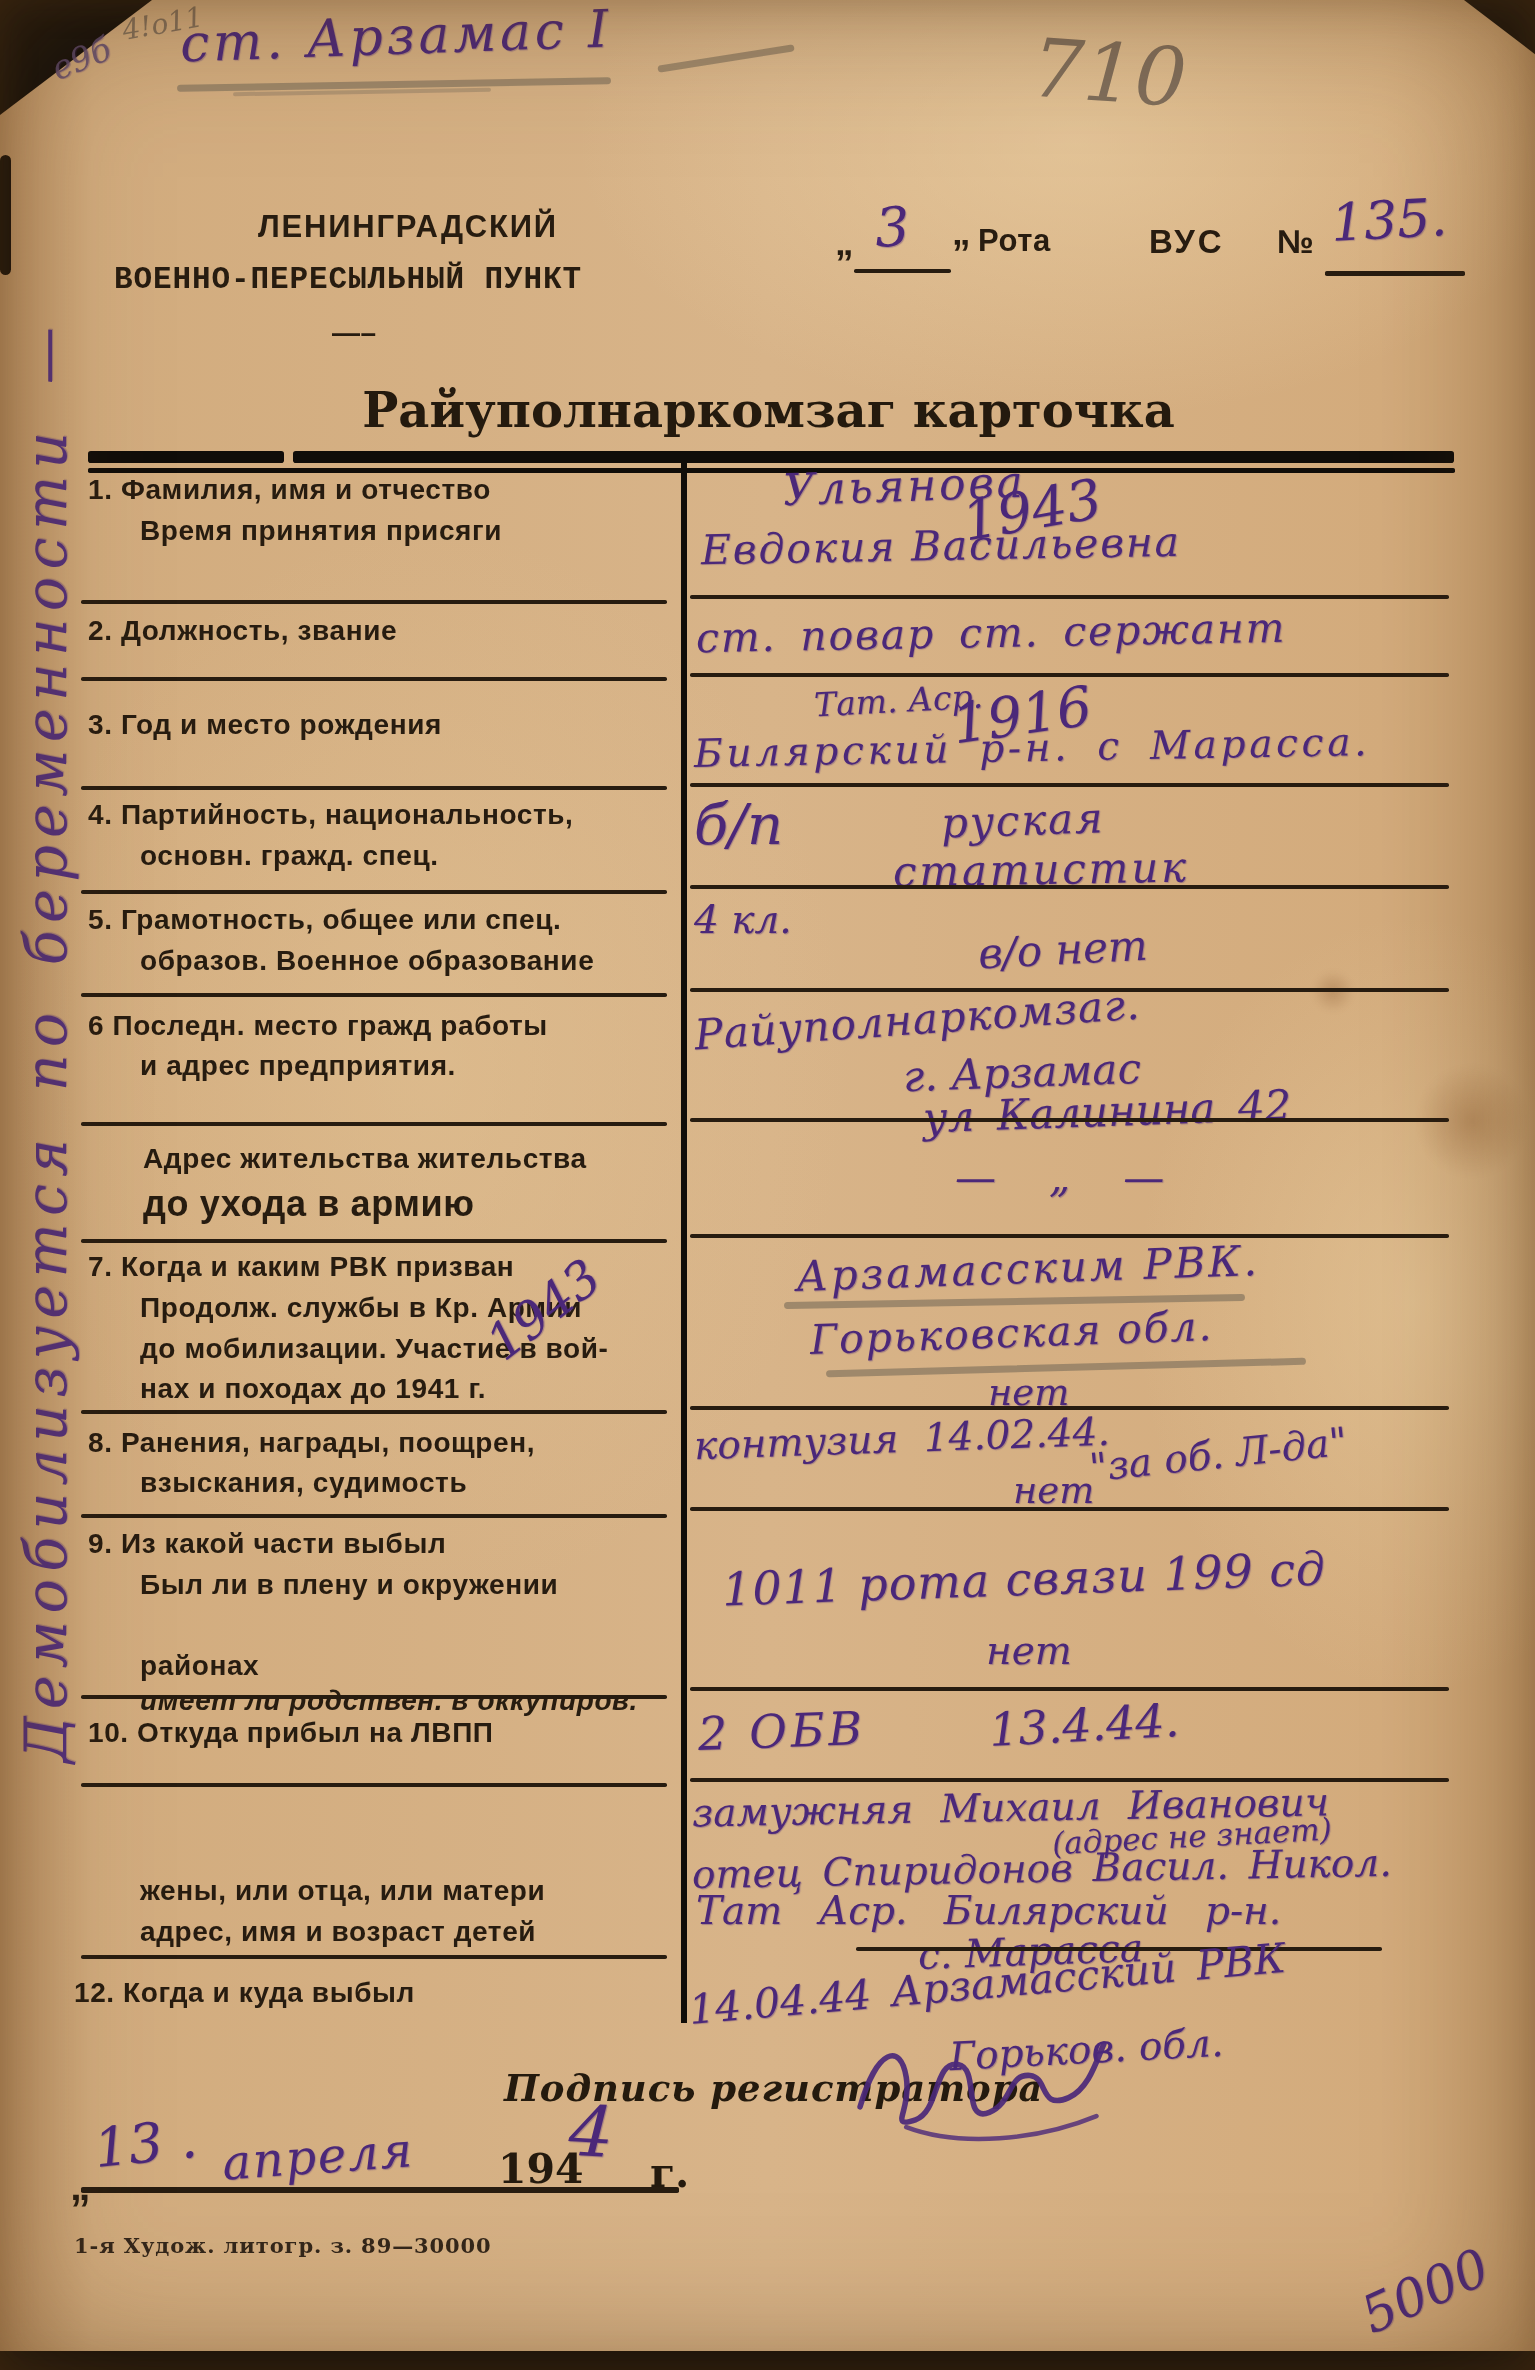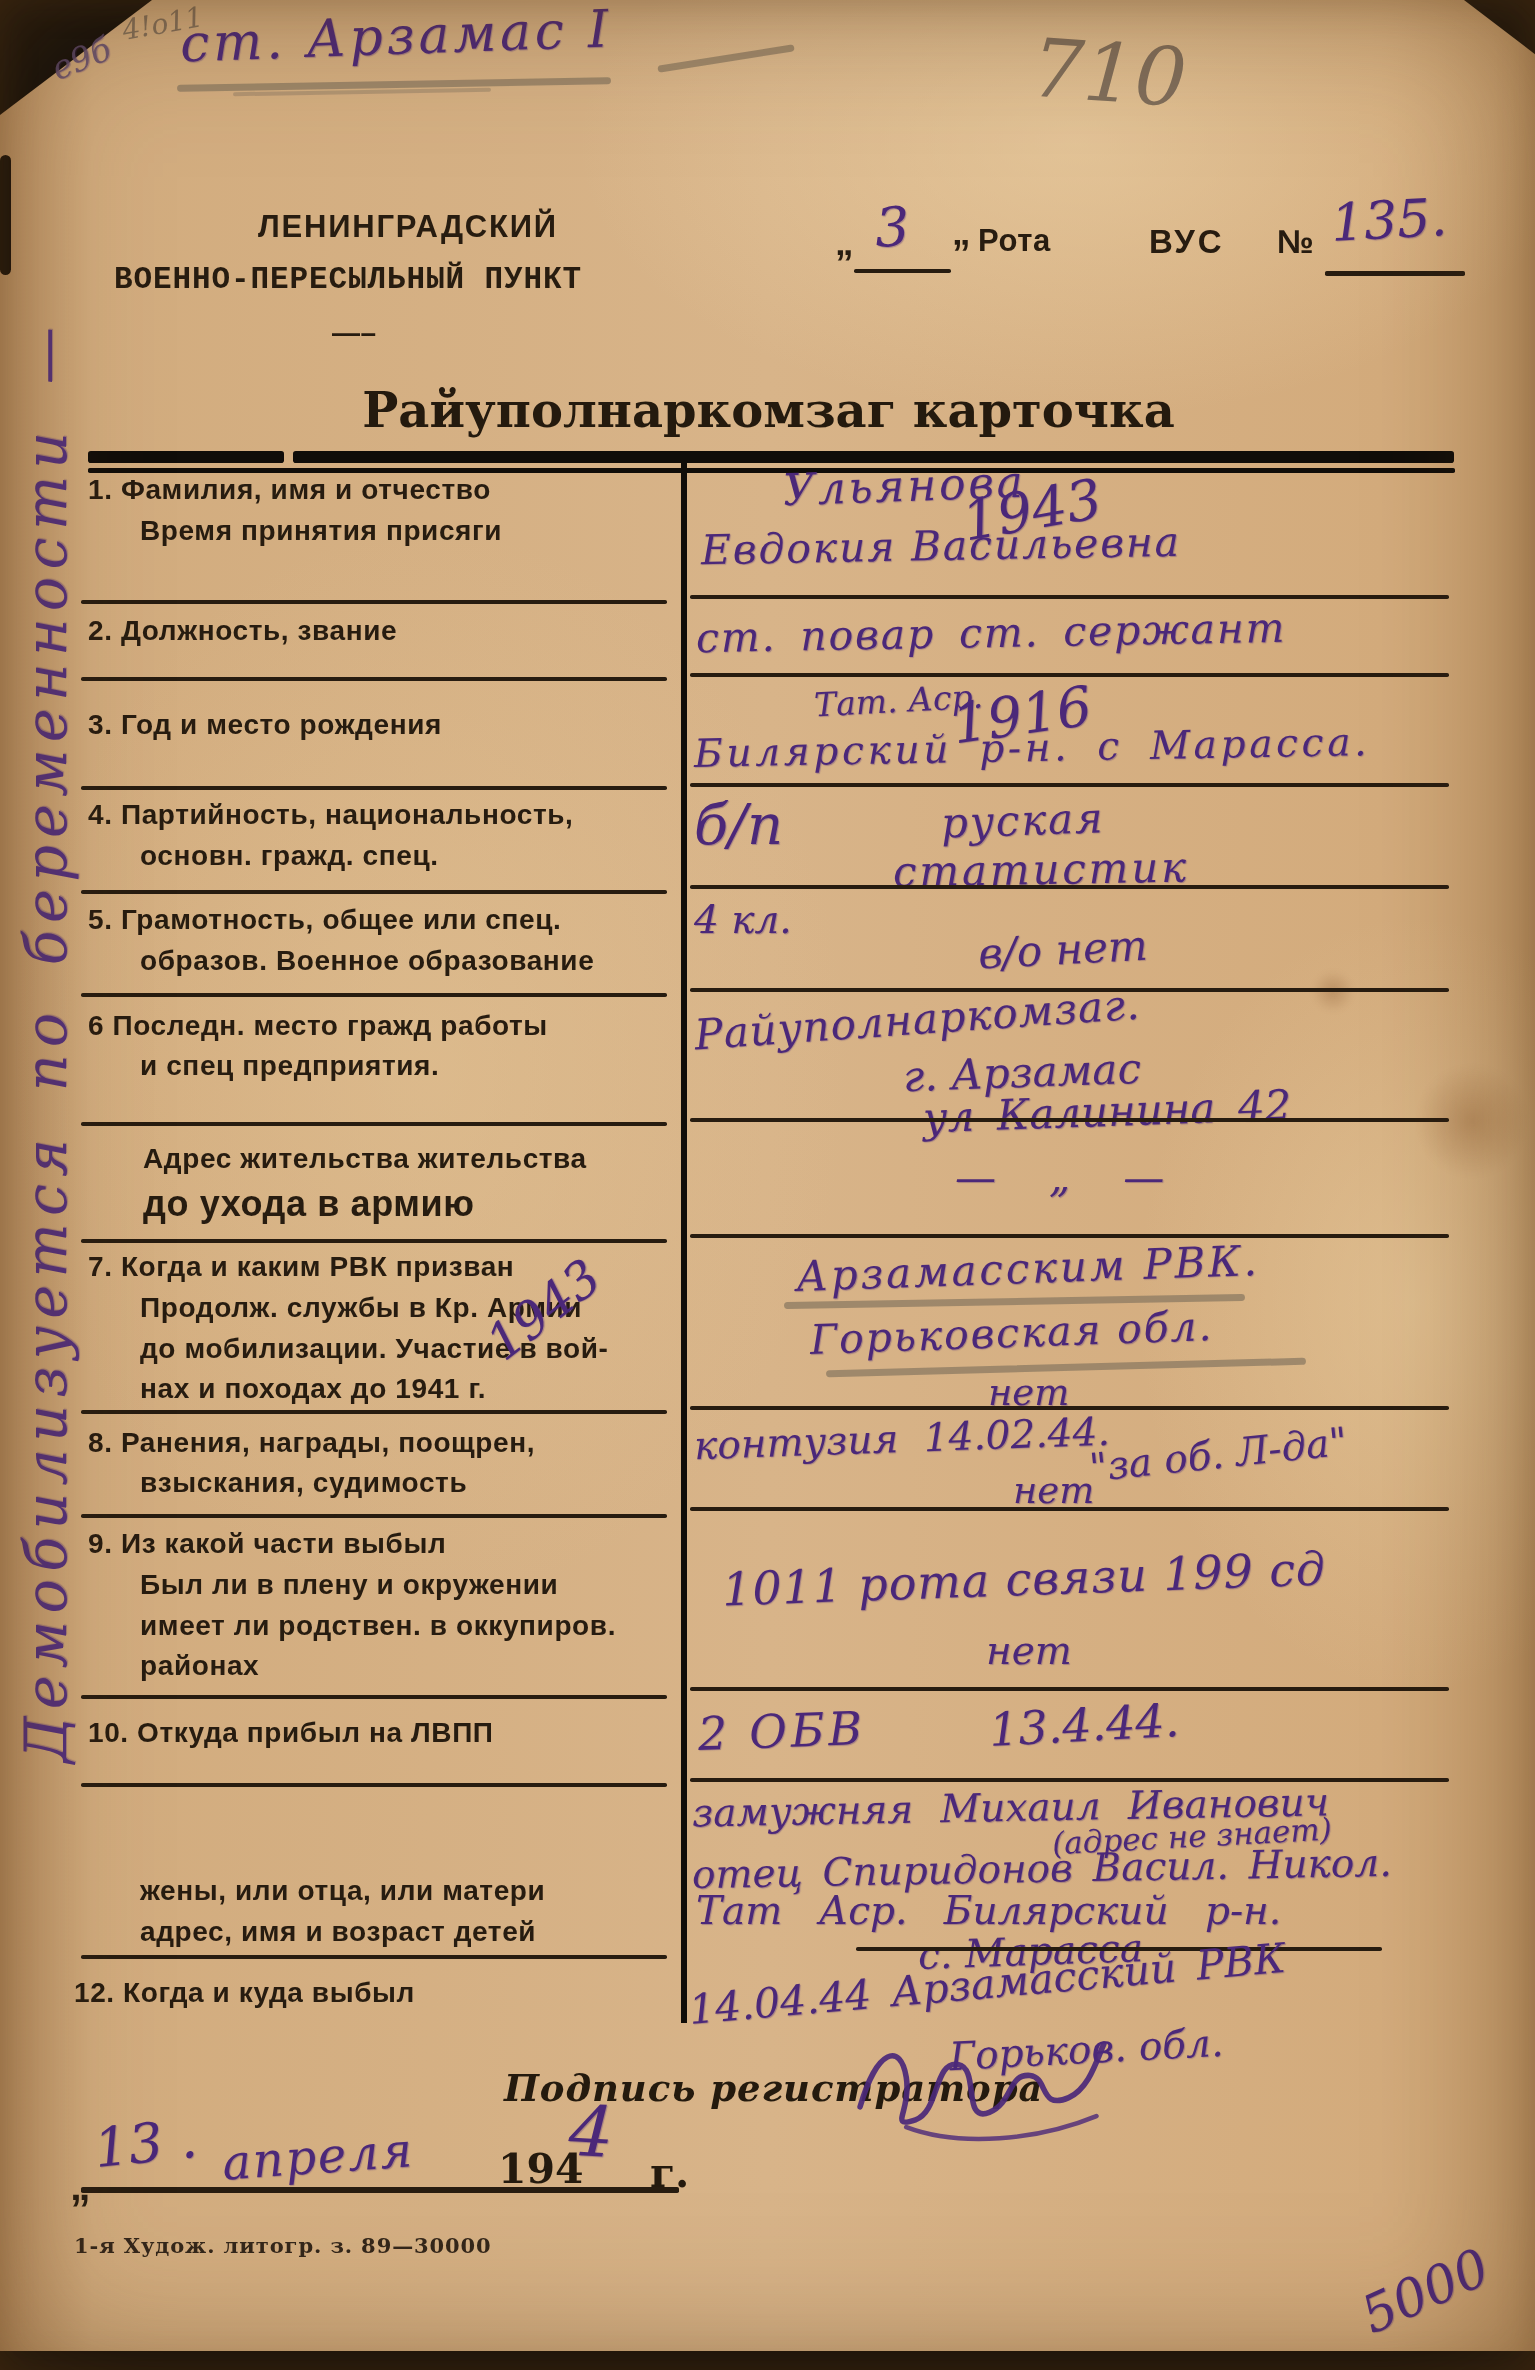--- a/index.html
+++ b/index.html
@@ -97,21 +97,21 @@
   <div class="abs sep" style="left:690px;top:885px;width:759px;"></div>
 
   <span class="abs pr" style="left:88px;top:904px;font-size:28px;">5. Грамотность, общее или спец.</span>
   <span class="abs pr" style="left:140px;top:945px;font-size:28px;">образов. Военное образование</span>
   <span class="abs hw" style="left:694px;top:897px;font-size:39px;">4 кл.</span>
   <span class="abs hw" style="left:978px;top:925px;font-size:42px;transform:rotate(-3deg);">в/о нет</span>
   <div class="abs sep" style="left:81px;top:993px;width:586px;"></div>
   <div class="abs sep" style="left:690px;top:988px;width:759px;"></div>
 
   <span class="abs pr" style="left:88px;top:1010px;font-size:28px;">6 Последн. место гражд работы</span>
-  <span class="abs pr" style="left:140px;top:1050px;font-size:28px;">и спец предприятия.</span>
+  <span class="abs pr" style="left:140px;top:1050px;font-size:28px;">и адрес предприятия.</span>
   <span class="abs hw" style="left:694px;top:995px;font-size:42px;transform:rotate(-4deg);letter-spacing:0.9px;">Райуполнаркомзаг.</span>
   <span class="abs hw" style="left:903px;top:1048px;font-size:42px;transform:rotate(-2deg);">г. Арзамас</span>
   <span class="abs hw" style="left:923px;top:1087px;font-size:42px;transform:rotate(-2deg);word-spacing:9.2px;">ул Калинина 42</span>
   <div class="abs sep" style="left:81px;top:1122px;width:586px;"></div>
   <div class="abs sep" style="left:690px;top:1118px;width:759px;"></div>
 
   <span class="abs pr" style="left:143px;top:1143px;font-size:28px;">Адрес жительства жительства</span>
   <span class="abs pr" style="left:143px;top:1183px;font-size:36px;">до ухода в армию</span>
   <span class="abs hw" style="left:955px;top:1154px;font-size:41px;letter-spacing:20px;">— „ —</span>
   <div class="abs sep" style="left:81px;top:1239px;width:586px;"></div>
@@ -133,21 +133,21 @@
   <span class="abs pr" style="left:88px;top:1427px;font-size:28px;">8. Ранения, награды, поощрен,</span>
   <span class="abs pr" style="left:140px;top:1467px;font-size:28px;">взыскания, судимость</span>
   <span class="abs hw" style="left:694px;top:1416px;font-size:39px;transform:rotate(-2deg);word-spacing:13px;">контузия 14.02.44.</span>
   <span class="abs hw" style="left:1089px;top:1432px;font-size:39px;transform:rotate(-6deg);">"за об. Л-да"</span>
   <span class="abs hw" style="left:1013px;top:1469px;font-size:37px;">нет</span>
   <div class="abs sep" style="left:81px;top:1514px;width:586px;"></div>
   <div class="abs sep" style="left:690px;top:1507px;width:759px;"></div>
 
   <span class="abs pr" style="left:88px;top:1528px;font-size:28px;">9. Из какой части выбыл</span>
   <span class="abs pr" style="left:140px;top:1569px;font-size:28px;">Был ли в плену и окружении</span>
-  <span class="abs pr" style="left:140px;top:1610px;font-size:28px;">имеет ли родствен. в оккупиров.</span>
+  <span class="abs pr" style="left:140px;top:1685px;font-size:28px;font-style:italic;">имеет ли родствен. в оккупиров.</span>
   <span class="abs pr" style="left:140px;top:1650px;font-size:28px;">районах</span>
   <span class="abs hw" style="left:722px;top:1552px;font-size:46px;transform:rotate(-2deg);letter-spacing:0.9px;">1011 рота связи 199 сд</span>
   <span class="abs hw" style="left:986px;top:1628px;font-size:39px;">нет</span>
   <div class="abs sep" style="left:81px;top:1695px;width:586px;"></div>
   <div class="abs sep" style="left:690px;top:1687px;width:759px;"></div>
 
   <span class="abs pr" style="left:88px;top:1717px;font-size:28px;">10. Откуда прибыл на ЛВПП</span>
   <span class="abs hw" style="left:698px;top:1704px;font-size:46px;transform:rotate(-2deg);letter-spacing:3.7px;">2 ОБВ</span>
   <span class="abs hw" style="left:989px;top:1698px;font-size:46px;transform:rotate(-3deg);">13.4.44.</span>
   <div class="abs sep" style="left:81px;top:1783px;width:586px;"></div>

